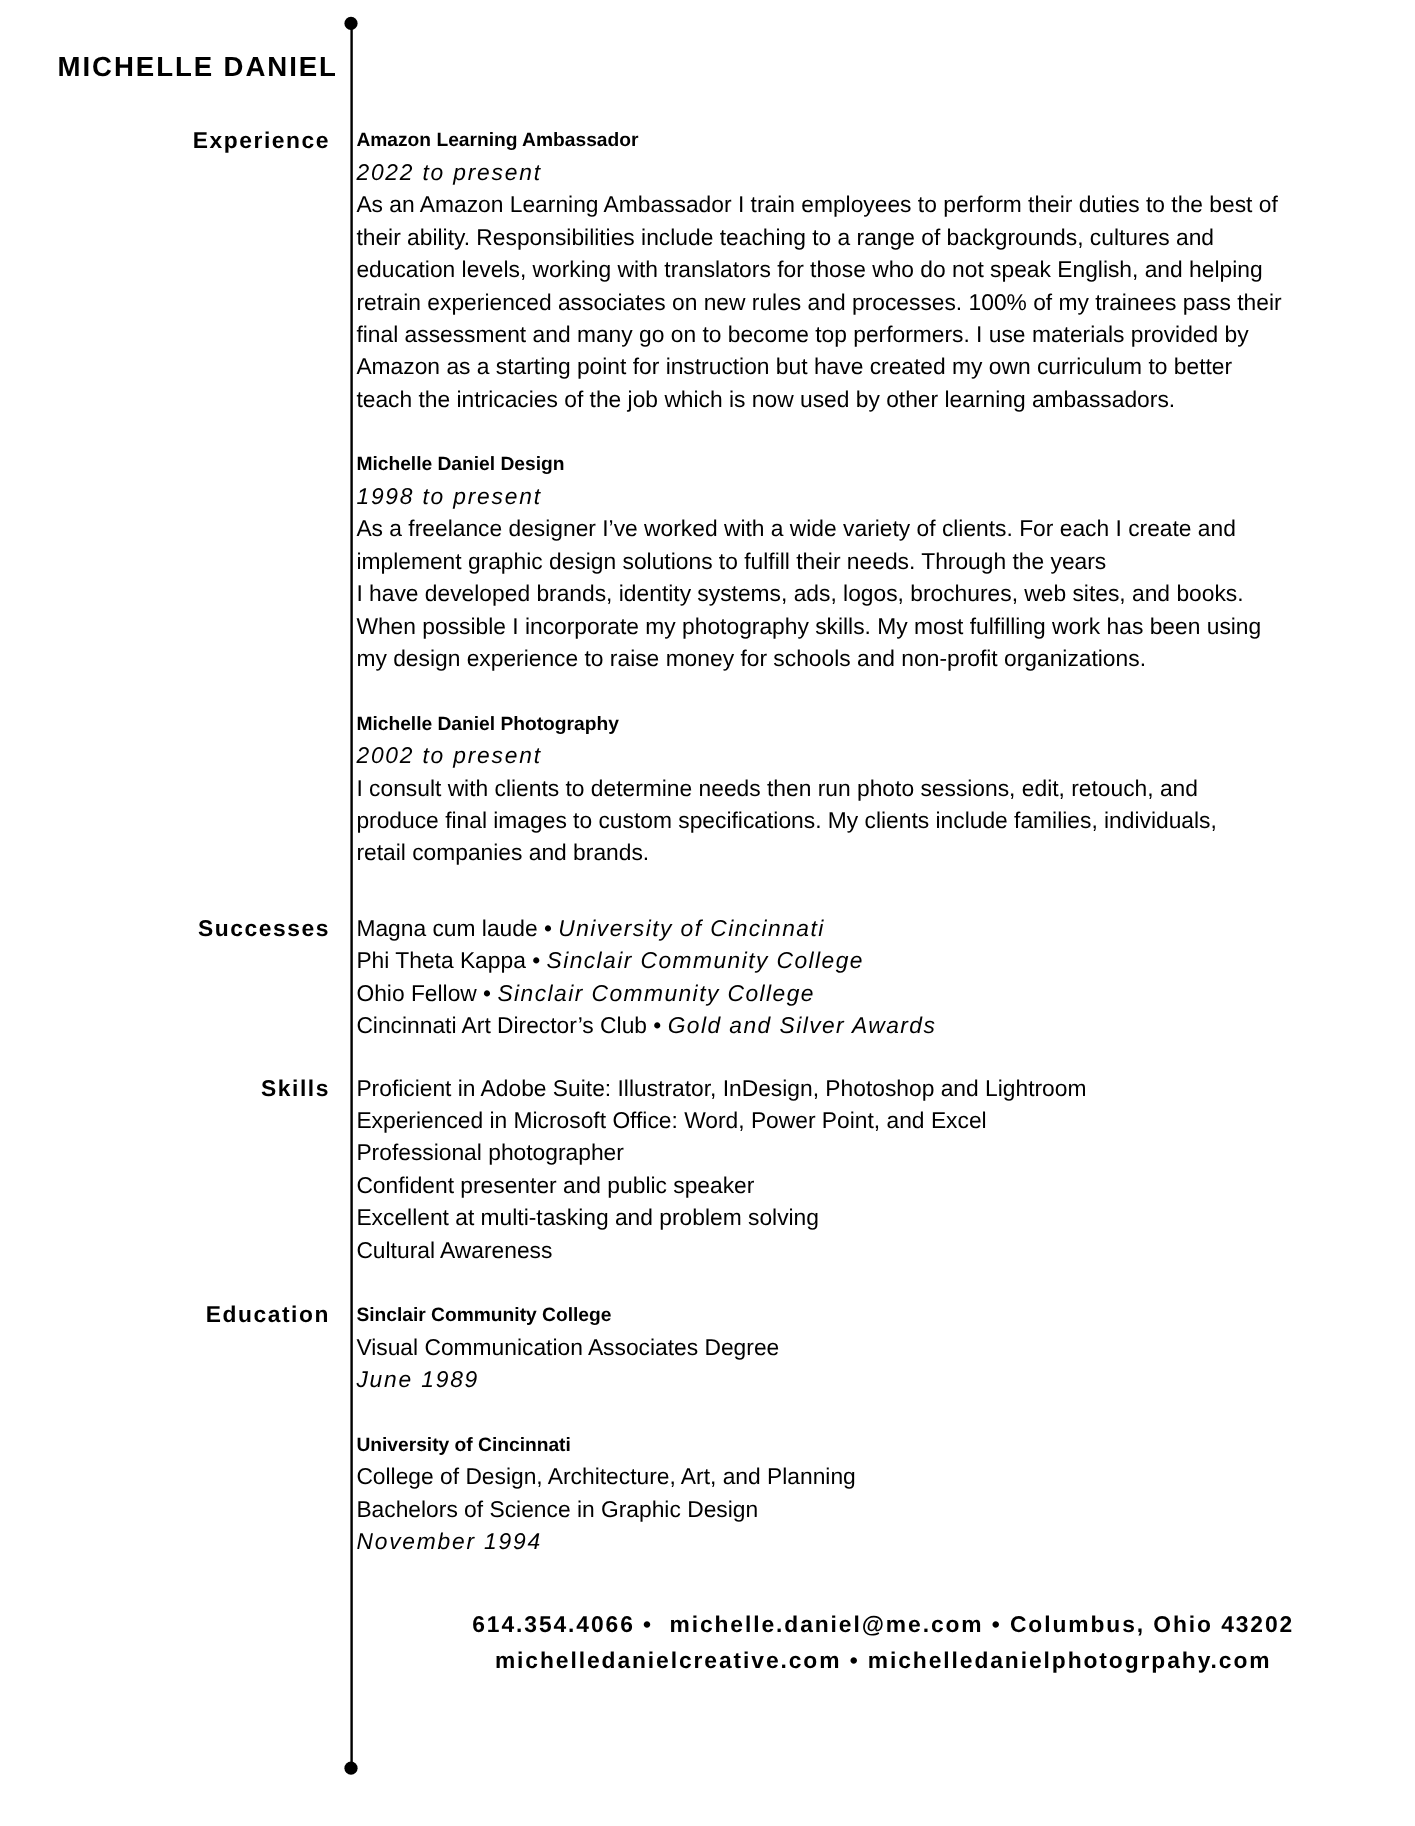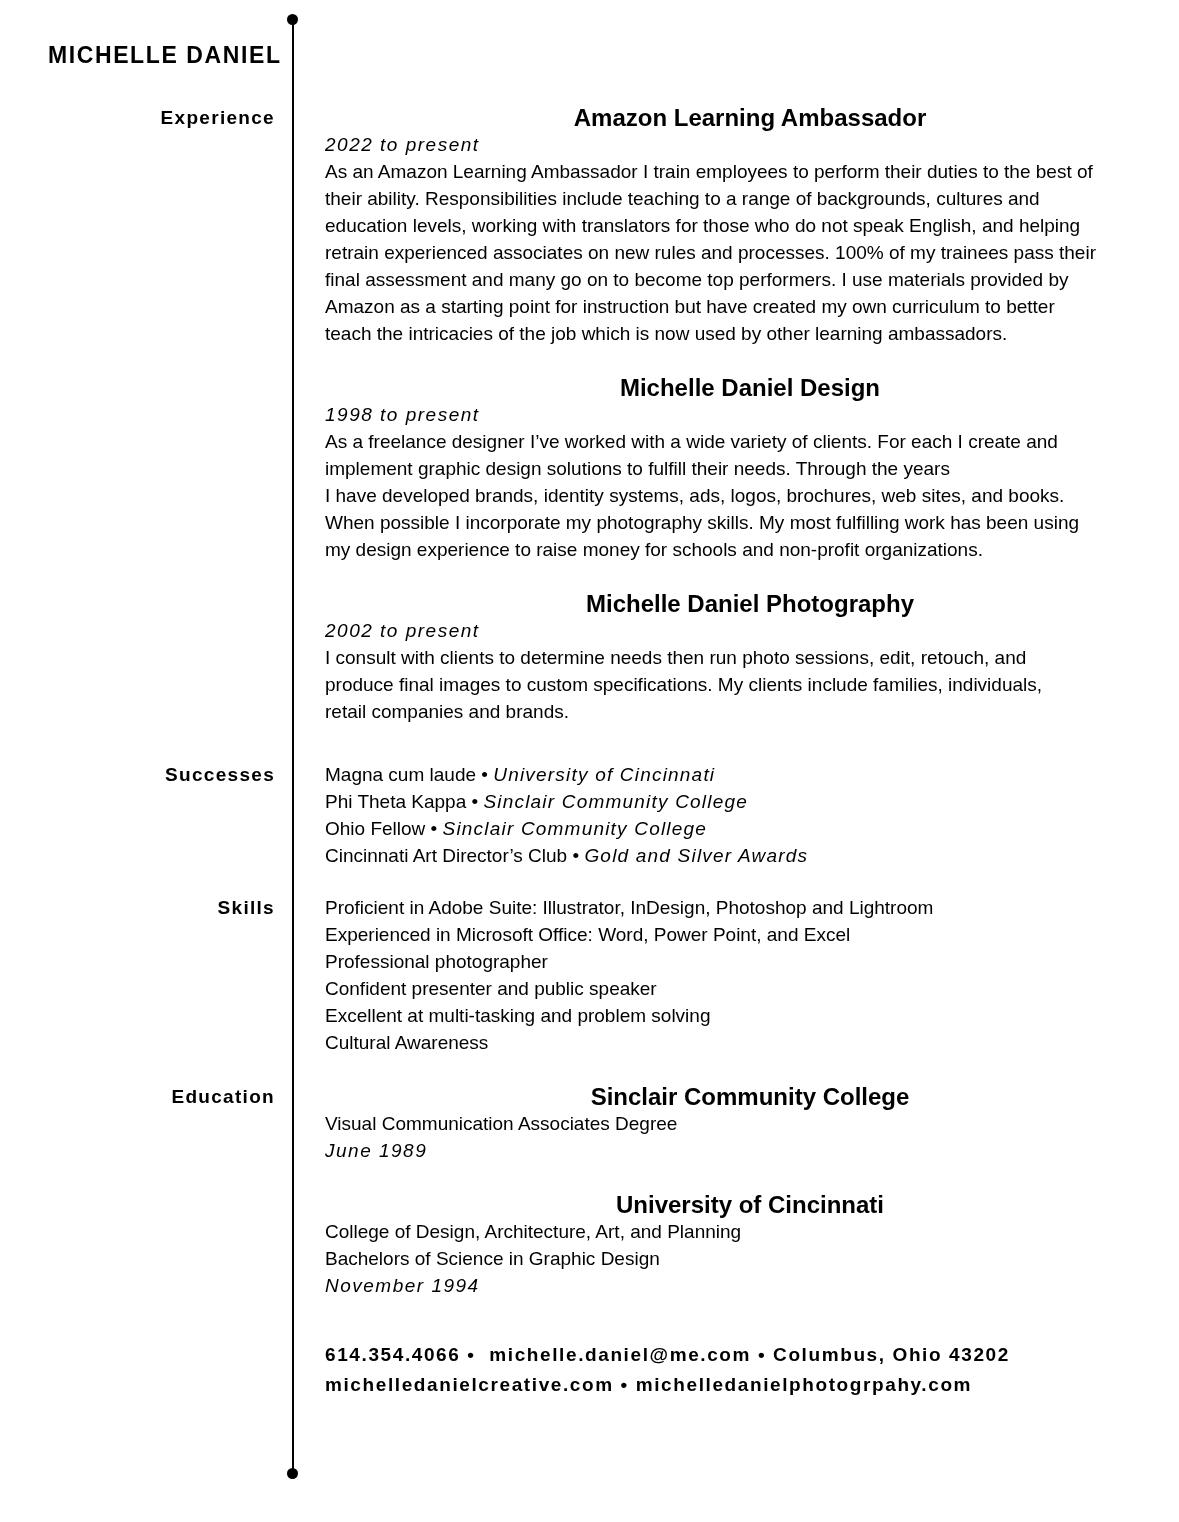--- a/index.html
+++ b/index.html
@@ -49,60 +49,59 @@
   
   main {
     position: absolute;
     top: 104px;
     left: 0;
     width: 1179px;
   }
   section.row {
     display: grid;
     grid-template-columns: 275px 1fr;
-    column-gap: 50px;
+    column-gap: 22px;
   }
   .section-label {
     text-align: right;
     font-weight: bold;
     font-size: 19px;
     letter-spacing: 1.3px;
     line-height: 27px;
     white-space: nowrap;
   }
   .content {
     font-size: 19px;
     line-height: 27px;
     padding-right: 4px;
   }
   .lines { white-space: pre-line; }
 
   .job + .job { margin-top: 27px; }
   .job-title, .school-name {
-    font-size: 24px;
-    font-weight: bold;
-    line-height: 27px;
-    text-align: center;
+    font-size: 16px;
+    font-weight: bold;
+    line-height: 27px;
   }
   .date-line {
     font-style: italic;
     letter-spacing: 1.5px;
     line-height: 27px;
   }
   .it {
     font-style: italic;
     letter-spacing: 1.2px;
   }
 
   #successes-section { margin-top: 36px; }
   #skills-section    { margin-top: 25px; }
   #education-section { margin-top: 27px; }
   .school + .school  { margin-top: 27px; }
 
-  #contact-section { margin-top: 41px; }
+  #contact-section { margin-top: 41px; text-align: center; }
   .contact-line {
     font-weight: bold;
     font-size: 19px;
     letter-spacing: 1.6px;
     line-height: 30px;
     white-space: pre-wrap;
   }
 </style>
 </head>
 <body>

